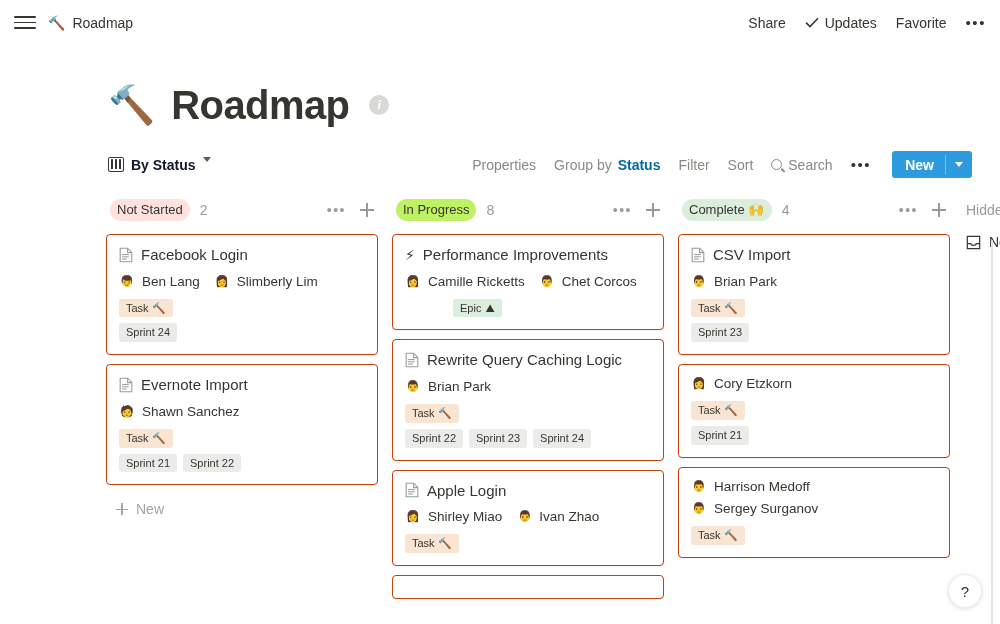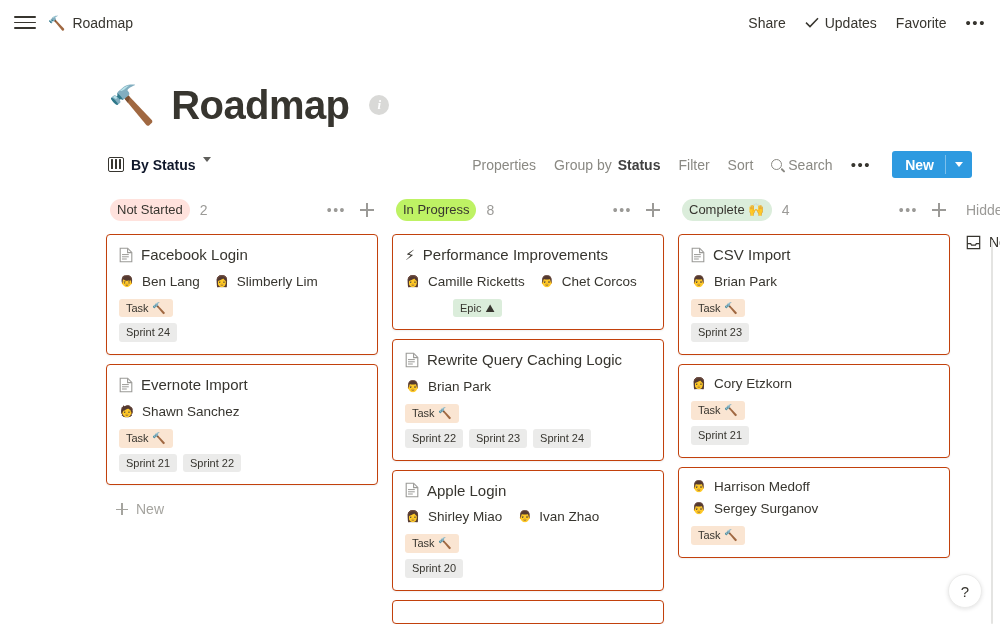--- a/index.html
+++ b/index.html
@@ -78,21 +78,21 @@
   .chev {
     width: 0; height: 0;
     border-left: 4px solid transparent; border-right: 4px solid transparent;
     border-top: 5px solid #5f5e5b;
   }
   .toolbar-right {
     margin-left: auto; display: flex; align-items: center; gap: 18px;
     color: #8a8983; font-size: 14px;
   }
   .toolbar-right .t-item { cursor: pointer; white-space: nowrap; display: flex; align-items: center; gap: 6px; }
-  .toolbar-right .t-item b { color: #404040; font-weight: bold; }
+  .toolbar-right .t-item b { color: #0369a1; font-weight: bold; }
   .mag {
     width: 11px; height: 11px; border: 1.6px solid #8a8983; border-radius: 50%;
     position: relative; display: inline-block;
   }
   .mag::after {
     content: ""; position: absolute; width: 1.6px; height: 5px; background: #8a8983;
     right: -2px; bottom: -4px; transform: rotate(-45deg); border-radius: 1px;
   }
   .new-btn {
     display: flex; align-items: stretch; background: #2e9ae0; color: #fff;
@@ -432,23 +432,20 @@
               <span class="avatar">👨</span>
               <span>Ivan Zhao</span>
             </span>
           </div>
           <div class="tag-row">
             <span class="tag tag-task">
               <span>Task</span>
               <span>🔨</span>
             </span>
           </div>
-          <div class="tag-row">
-            <span class="tag tag-sprint">Sprint 20</span>
-          </div>
         </div>
         <div class="card"></div>
       </div>
       <div class="column">
         <div class="col-head">
           <span class="status-chip chip-complete">
             <span>Complete</span>
             <span>🙌</span>
           </span>
           <span class="col-count">4</span>

